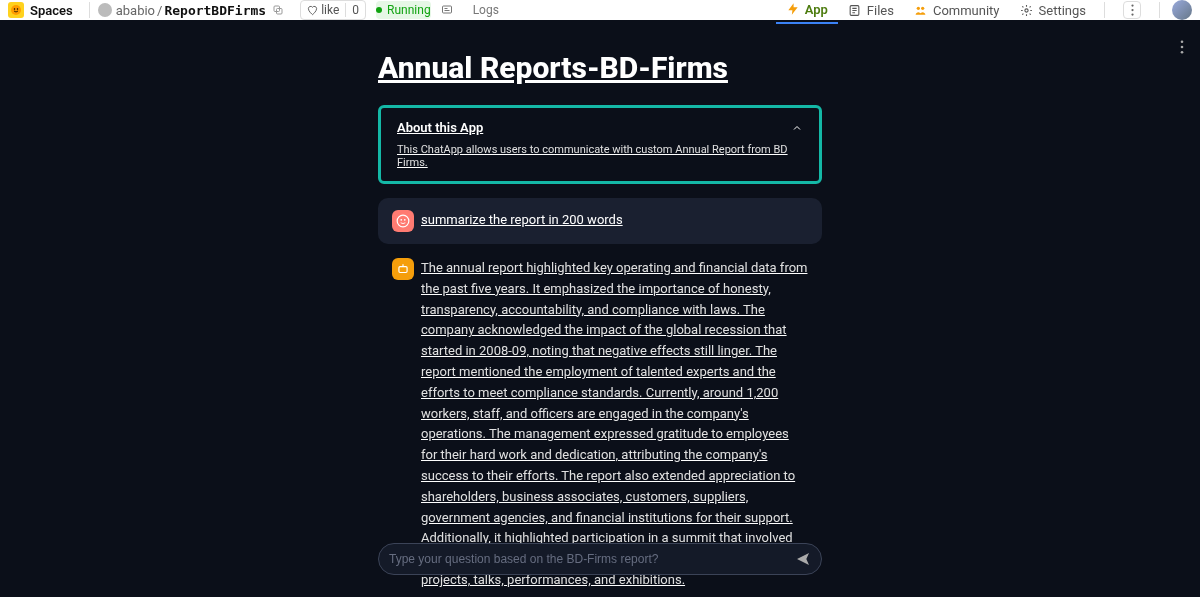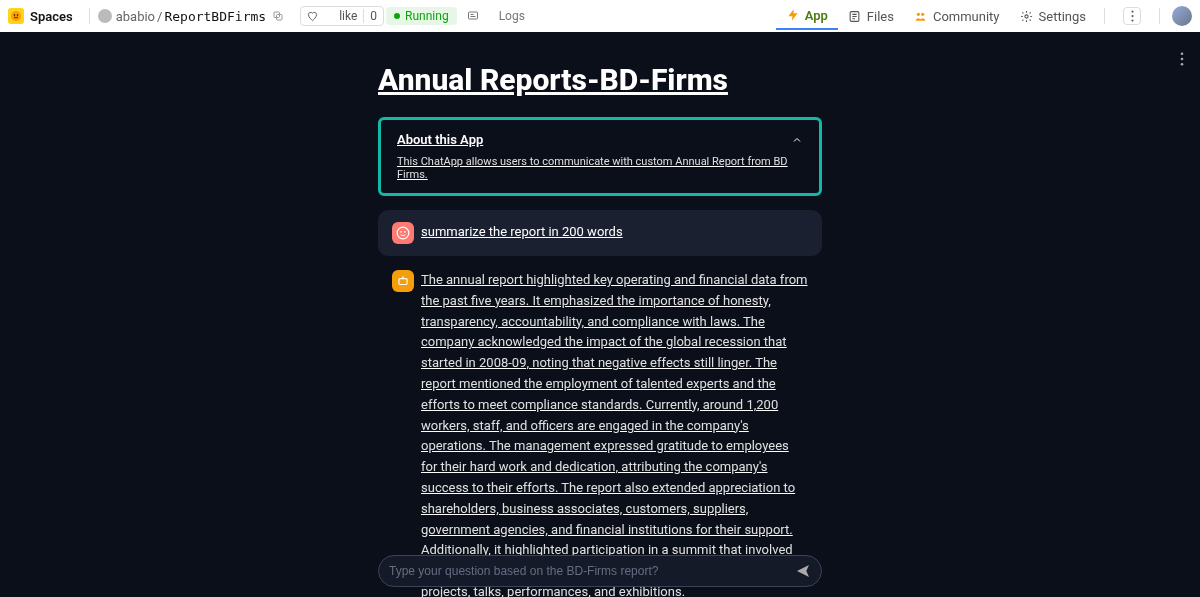--- a/index.html
+++ b/index.html
@@ -5,21 +5,21 @@
   * { box-sizing: border-box; margin: 0; padding: 0; }
   html, body { height: 100%; }
   body {
     font-family: -apple-system, BlinkMacSystemFont, "Segoe UI", Roboto, sans-serif;
     background: #0b0f19;
     color: #fff;
     font-size: 14px;
     overflow: hidden;
   }
   .topbar {
-    height: 32px;
+    height: 20px;
     background: #fff;
     color: #111;
     display: flex;
     align-items: center;
     padding: 0 8px;
     font-size: 13px;
   }
   .hf-icon {
     width: 16px; height: 16px;
     background: #ffd21e;
@@ -28,35 +28,35 @@
     display: flex; align-items: center; justify-content: center;
   }
   .spaces-label { font-weight: 600; margin-right: 8px; }
   .vsep { width: 1px; height: 16px; background: #ddd; margin: 0 8px; }
   .owner-avatar {
     width: 14px; height: 14px; border-radius: 50%;
     background: #bbb; margin-right: 4px;
   }
   .breadcrumb { display: flex; align-items: center; color: #666; }
   .breadcrumb .slash { margin: 0 2px; }
-  .breadcrumb .name { font-family: ui-monospace, monospace; color: #111; font-weight: 400; }
+  .breadcrumb .name { font-family: ui-monospace, monospace; color: #111; font-weight: 700; }
   .copy-icon { margin-left: 6px; color: #999; cursor: pointer; }
   .like-group {
     display: flex; align-items: center; margin-left: 16px;
     border: 1px solid #ddd; border-radius: 4px; overflow: hidden;
     height: 20px;
   }
-  .like-btn { padding: 0 6px; display: flex; align-items: center; gap: 21px; font-size: 12px; color: #555; justify-content: center; }
+  .like-btn { padding: 0 6px; display: flex; align-items: center; gap: 3px; font-size: 12px; color: #555; justify-content: center; }
   .like-count { border-left: 1px solid #ddd; padding: 0 6px; font-size: 12px; color: #555; }
   .status-pill {
-    margin-left: 2px;
+    margin-left: 10px;
     background: #e6f7e6;
     color: #10a310;
     border-radius: 4px;
-    padding: 2px 8px;
+    padding: 2px 0;
     font-size: 12px;
     display: flex; align-items: center; gap: 5px;
   }
   .status-dot { width: 6px; height: 6px; border-radius: 50%; background: #10a310; }
   .logs-link { margin-left: 10px; display: flex; align-items: center; gap: 20px; color: #777; font-size: 12px; }
   .topbar-spacer { flex: 1; }
   .tabs { display: flex; align-items: stretch; height: 28px; }
   .tab { display: flex; align-items: center; gap: 5px; padding: 0 10px; color: #555; font-size: 13px; cursor: pointer; }
   .tab.active { color: #4d7c0f; font-weight: 600; border-bottom: 2px solid #3b82f6; }
   .tab-icon { width: 14px; height: 14px; display: flex; align-items: center; justify-content: center; }

